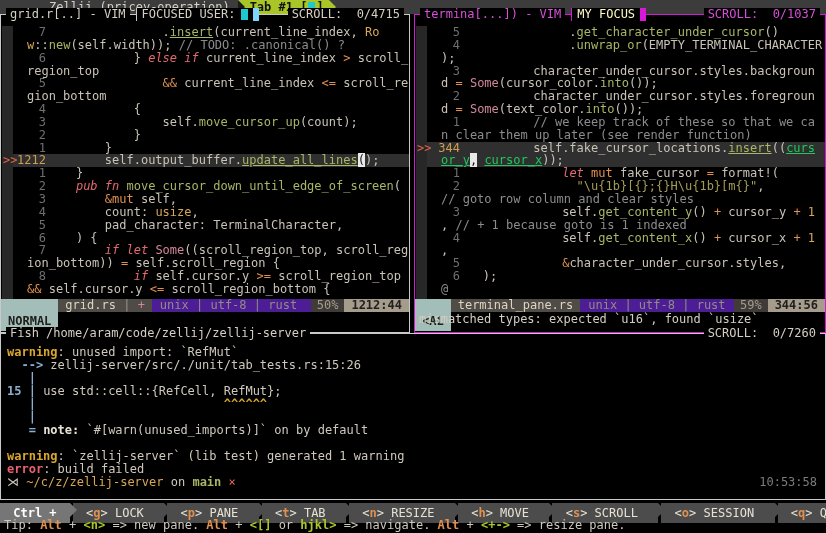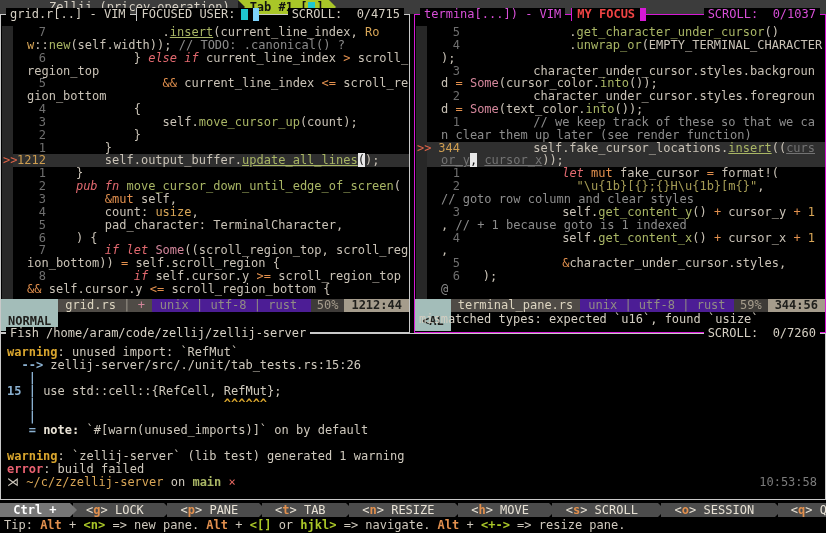--- a/index.html
+++ b/index.html
@@ -26,21 +26,21 @@
   .pane.focused { border-color:#d619d6; }
   #pane-left  { top:14px; left:0;     width:410px; height:319px; }
   #pane-right { top:14px; left:414px; width:412px; height:319px; }
   #pane-fish  { top:333px; left:0;    width:826px; height:167px; }
   .ptitle { position:absolute; top:-7px; left:5px; right:5px; height:13px; line-height:13px;
             display:flex; align-items:center; z-index:3; white-space:pre; }
   .plabel { background:#000; padding:0 4px; color:#d5cfc3; }
   .pane.focused .plabel { color:#d84fd8; }
   .pbox { background:#000; border-left:1px solid #c9c9c9; border-right:6px solid #7dd3fc;
           padding:0 5px; margin-left:6px; display:flex; align-items:center; gap:5px; color:#d5cfc3; }
-  .pane.focused .pbox { border-color:#d619d6; color:#ef4444; font-weight:bold; }
+  .pane.focused .pbox { border-color:#d619d6; color:#fef9c3; font-weight:normal; }
   .cyan-block { display:inline-block; width:7px; height:11px; background:#1fc7cf; }
   .pflex { flex:1; }
   
   .strip { position:absolute; top:11px; bottom:33px; left:1px; width:11px; background:#272727; }
   .pbody { position:absolute; top:11px; left:0; right:0; }
   .crow { position:relative; height:12.85px; line-height:12.85px; white-space:pre; }
   .crow.hl::before { content:""; position:absolute; left:12px; right:0; top:0; bottom:0; background:#2f2f2f; }
   .csign { position:absolute; left:2px; color:#df6449; z-index:1; }
   .cnum  { position:absolute; left:16px; width:29px; text-align:right; color:#6f6f6f; z-index:1; }
   .crow.hl .cnum { color:#cf9e50; }
@@ -49,21 +49,21 @@
   .t-p   { color:#c9c2b6; }
   .t-kw  { color:#e2696f; font-style:italic; }
   .t-fn  { color:#a9b665; }
   .t-fnu { color:#a9b665; text-decoration:underline; }
   .t-op  { color:#e2904e; }
   .t-ty  { color:#d8a657; }
   .t-num { color:#d8a657; }
   .t-str { color:#a59c55; }
   .t-com { color:#8c8c8c; }
   .t-some{ color:#d3869b; }
-  .t-u   { color:#737373; text-decoration:underline; }
+  .t-u   { color:#22c55e; text-decoration:underline; }
   .t-cur { background:#e8e8e8; color:#141414; }
   
   .statusline { position:absolute; bottom:20px; left:0; right:0; height:13px; line-height:13px;
                 display:flex; white-space:pre; font-size:12px; }
   .sl-mode { background:#a3bdb9; color:#20201d; font-weight:bold; padding:16px 7px; }
   .sl-file { background:#4f4b46; color:#ddd5c0; padding:0 7px; }
   .sl-dim  { color:#9a948a; }
   .sl-plus { color:#d3869b; }
   .sl-meta { background:#4c1d95; color:#918d84; padding:0 8px; flex:1; }
   .sl-pct  { background:#3e3b38; color:#a59c8c; padding:0 6px; }
@@ -77,21 +77,21 @@
   .f-warn { color:#d9a62e; font-weight:bold; }
   .f-err  { color:#ea6171; font-weight:bold; }
   .f-blue { color:#8ab0d0; font-weight:bold; }
   .f-caret{ color:#d9a62e; font-weight:bold; }
   .f-noteb{ color:#e8e2d5; font-weight:bold; }
   .f-gold { color:#d8a657; }
   .f-grn  { color:#a9b665; font-weight:bold; }
   .f-red  { color:#ea6962; }
   .fclock { position:absolute; right:8px; top:0; color:#7c7c7c; }
   
-  .keybar { position:absolute; top:503px; left:0; width:826px; height:14px; background:#000;
+  .keybar { position:absolute; top:503px; left:0; width:826px; height:20px; background:#000;
             display:flex; align-items:stretch; line-height:14px; white-space:pre; }
   .kb-seg { background:#4c4c4c; color:#e8e2d5; padding:0 6px; display:flex; align-items:center; }
   .kb-seg.ctrl { background:#767676; color:#ffffff; font-weight:bold; }
   .kb-key { color:#e2904e; font-weight:bold; }
   .kb-arrow { width:7px; position:relative; margin-right:3px; }
   .kb-arrow::before { content:""; position:absolute; left:0; top:0;
     border-top:7px solid transparent; border-bottom:7px solid transparent; border-left:7px solid #4c4c4c; }
   .kb-arrow.ctrl::before { border-left-color:#767676; }
   
   .tipbar { position:absolute; top:518px; left:0; width:826px; height:15px; line-height:14px;

